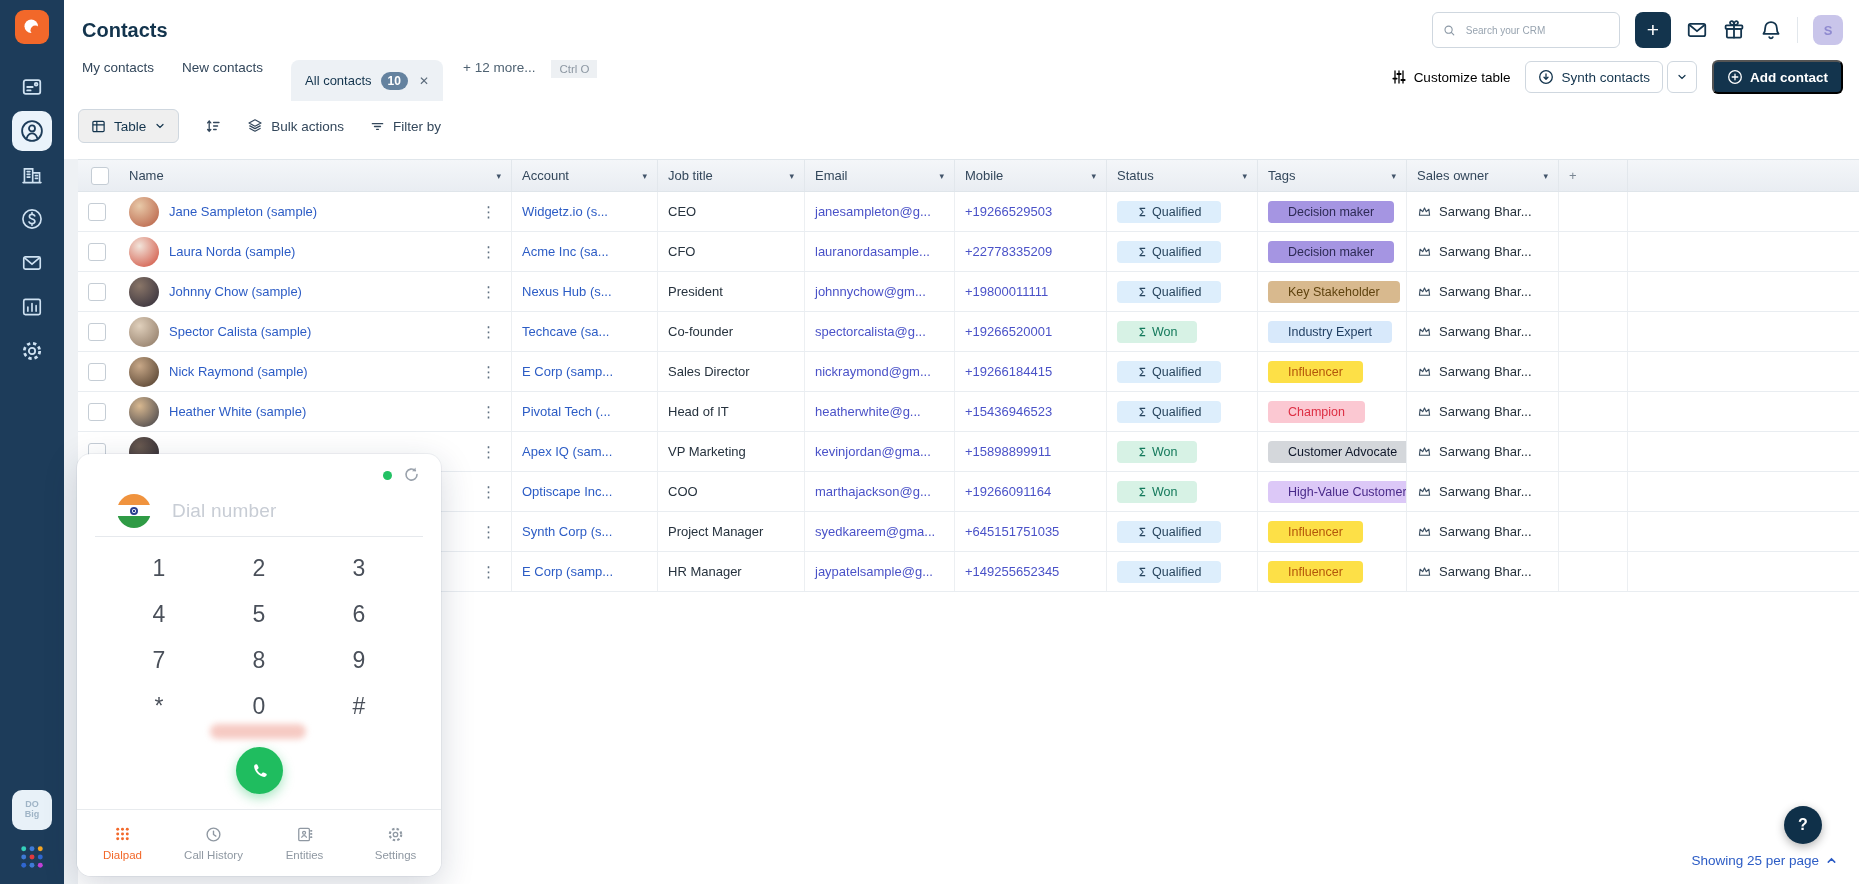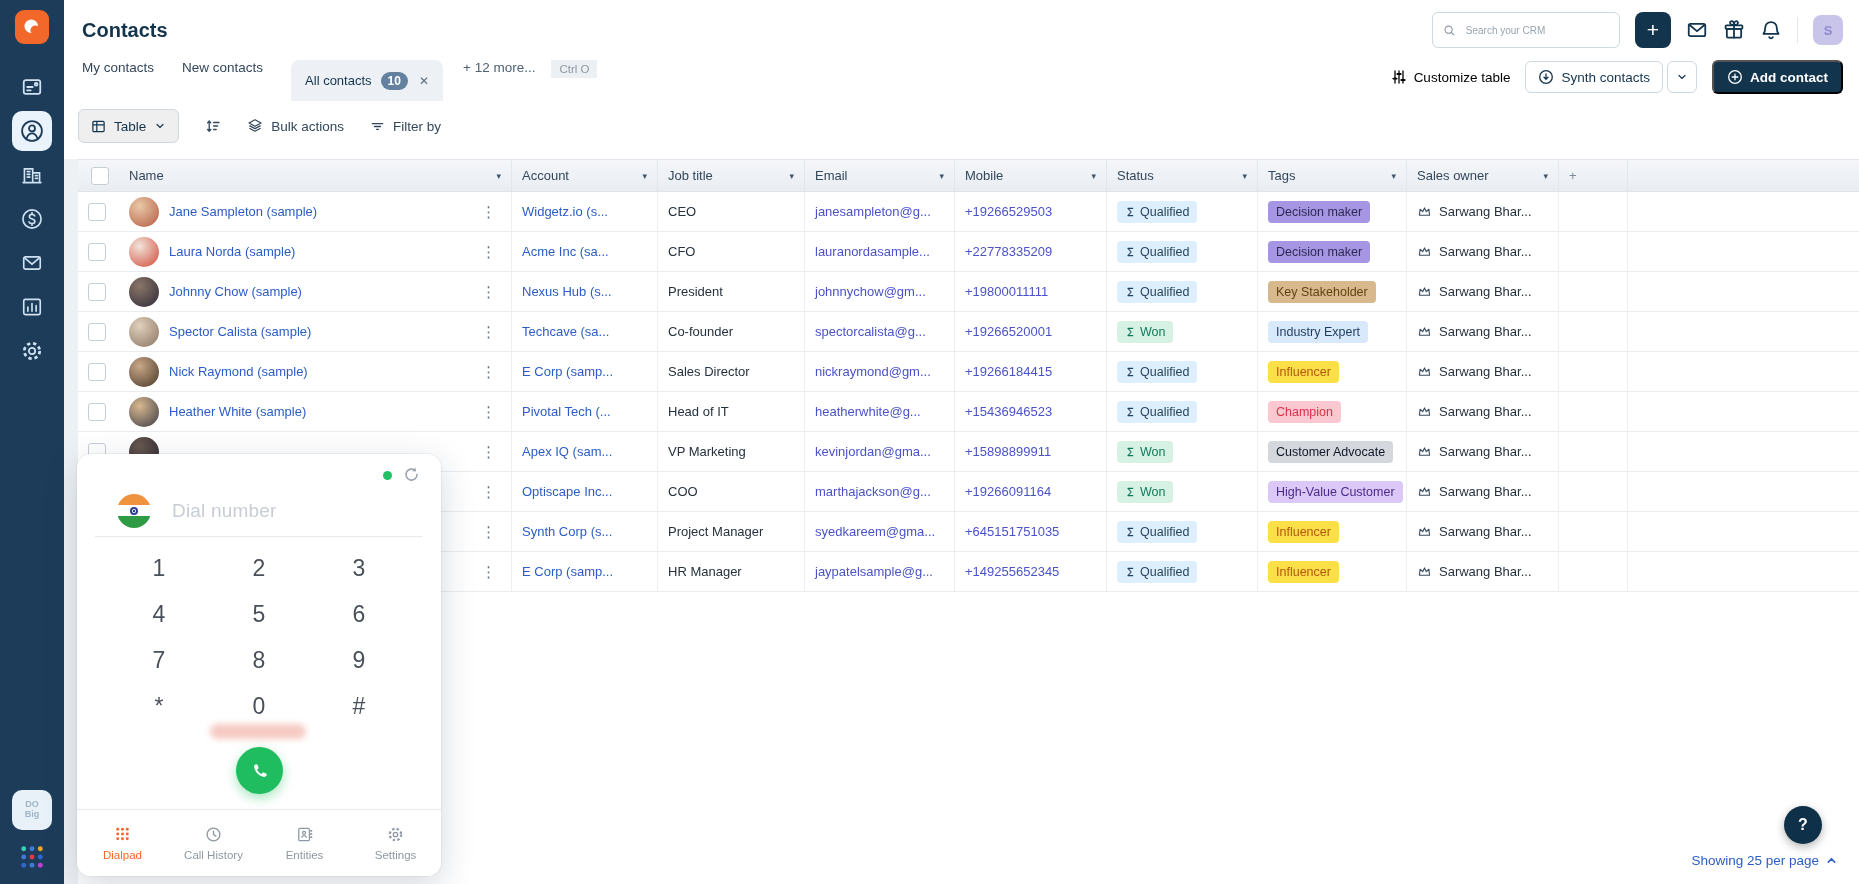--- a/index.html
+++ b/index.html
@@ -78,21 +78,21 @@
   .c-mobile{width:152px}.c-status{width:151px}.c-tags{width:149px}.c-owner{width:152px}
   .c-plus{width:69px;color:#7a8794}.c-fill{flex:1;border-right:none !important}
   .tr{display:flex;height:40px;border-bottom:1px solid #e9edf1;box-sizing:border-box;background:#fff}
   .td{display:flex;align-items:center;padding:0 10px;font-size:13px;border-right:1px solid #eceff2;
       box-sizing:border-box;overflow:hidden;white-space:nowrap}
   .cb{width:16px;height:16px;border:1px solid #c5cdd5;border-radius:3px;background:#fff;flex:none;cursor:pointer}
   .avatar{width:30px;height:30px;border-radius:50%;margin-right:10px;flex:none}
   .lnk{color:#2c5cc5;text-decoration:none;cursor:pointer}
   .lnk2{color:#4a52c8;text-decoration:none;cursor:pointer}
   .kebab{margin-left:auto;color:#5f7081;font-size:15px;padding:0 5px;cursor:pointer;line-height:1}
-  .badge{display:inline-flex;align-items:center;gap:5px;padding:4px 8px;border-radius:4px;font-size:12.5px;cursor:pointer}
+  .badge{display:inline-flex;align-items:center;gap:5px;padding:4px 20px;border-radius:4px;font-size:12.5px;cursor:pointer}
   .crown{margin-right:7px;color:#3a4d60;flex:none}
   
   .qualified{background:#ddeefc;color:#28455e}
   .won{background:#d7f2e5;color:#13795b}
   
   .decision-maker{background:#a595e2;color:#2d2a55}
   .key-stakeholder{background:#d8b98e;color:#5f430f}
   .industry-expert{background:#d8e9fb;color:#1d3b5f}
   .influencer{background:#fde047;color:#b4560a}
   .champion{background:#fbc8d2;color:#dd2f44}

